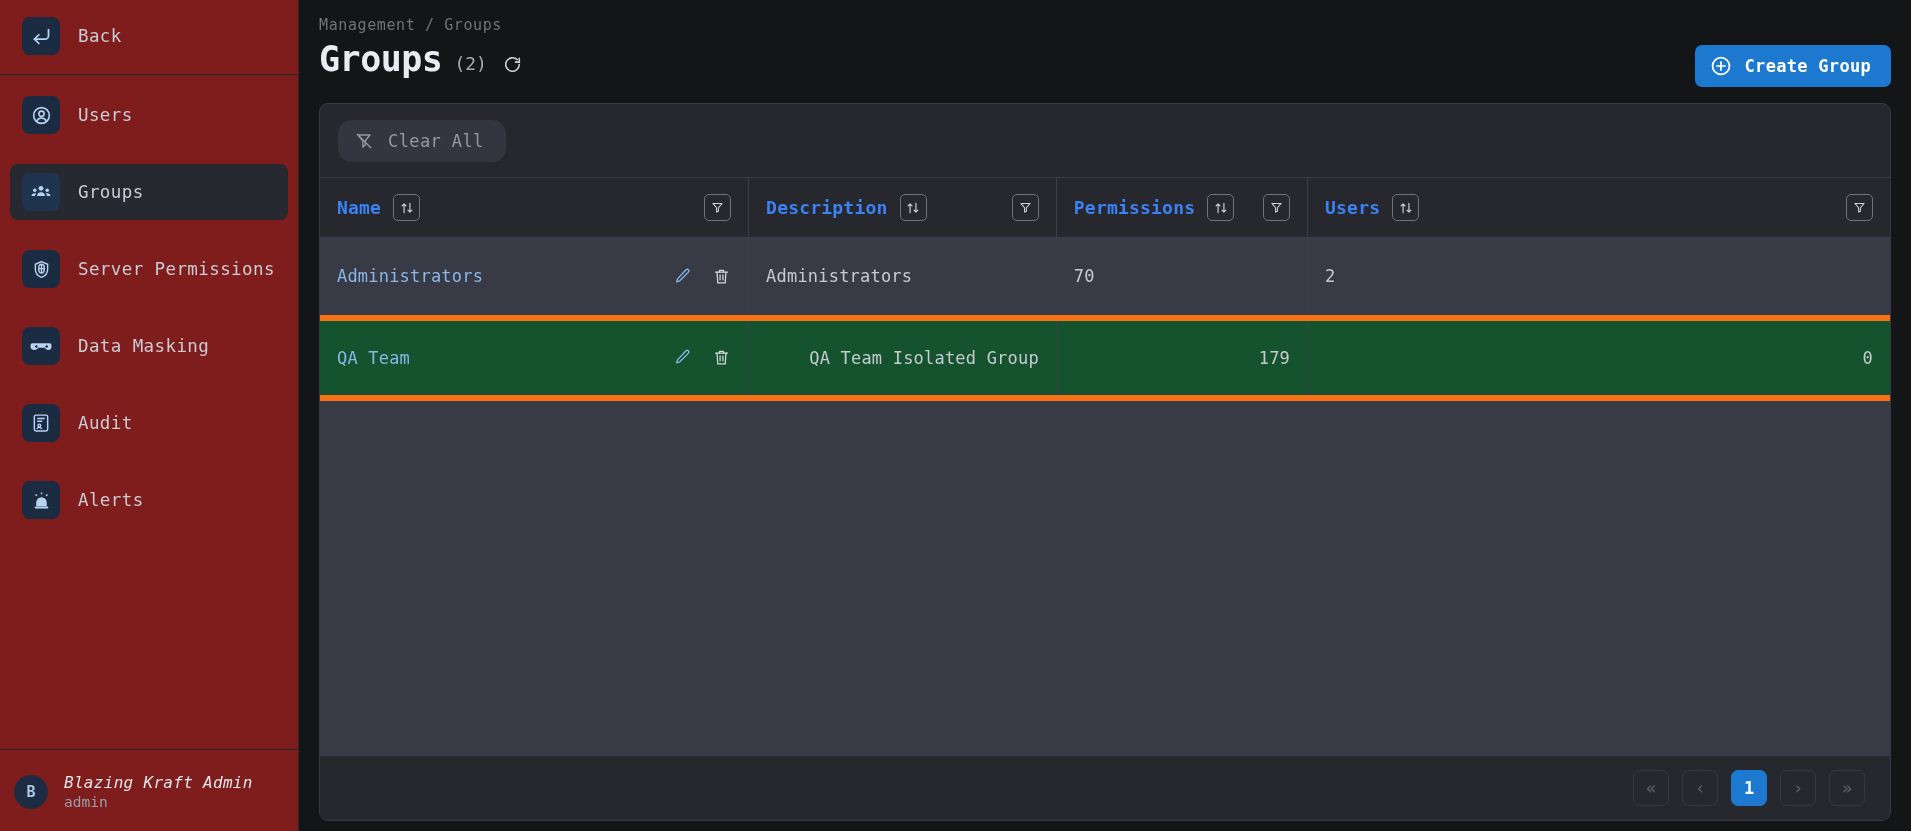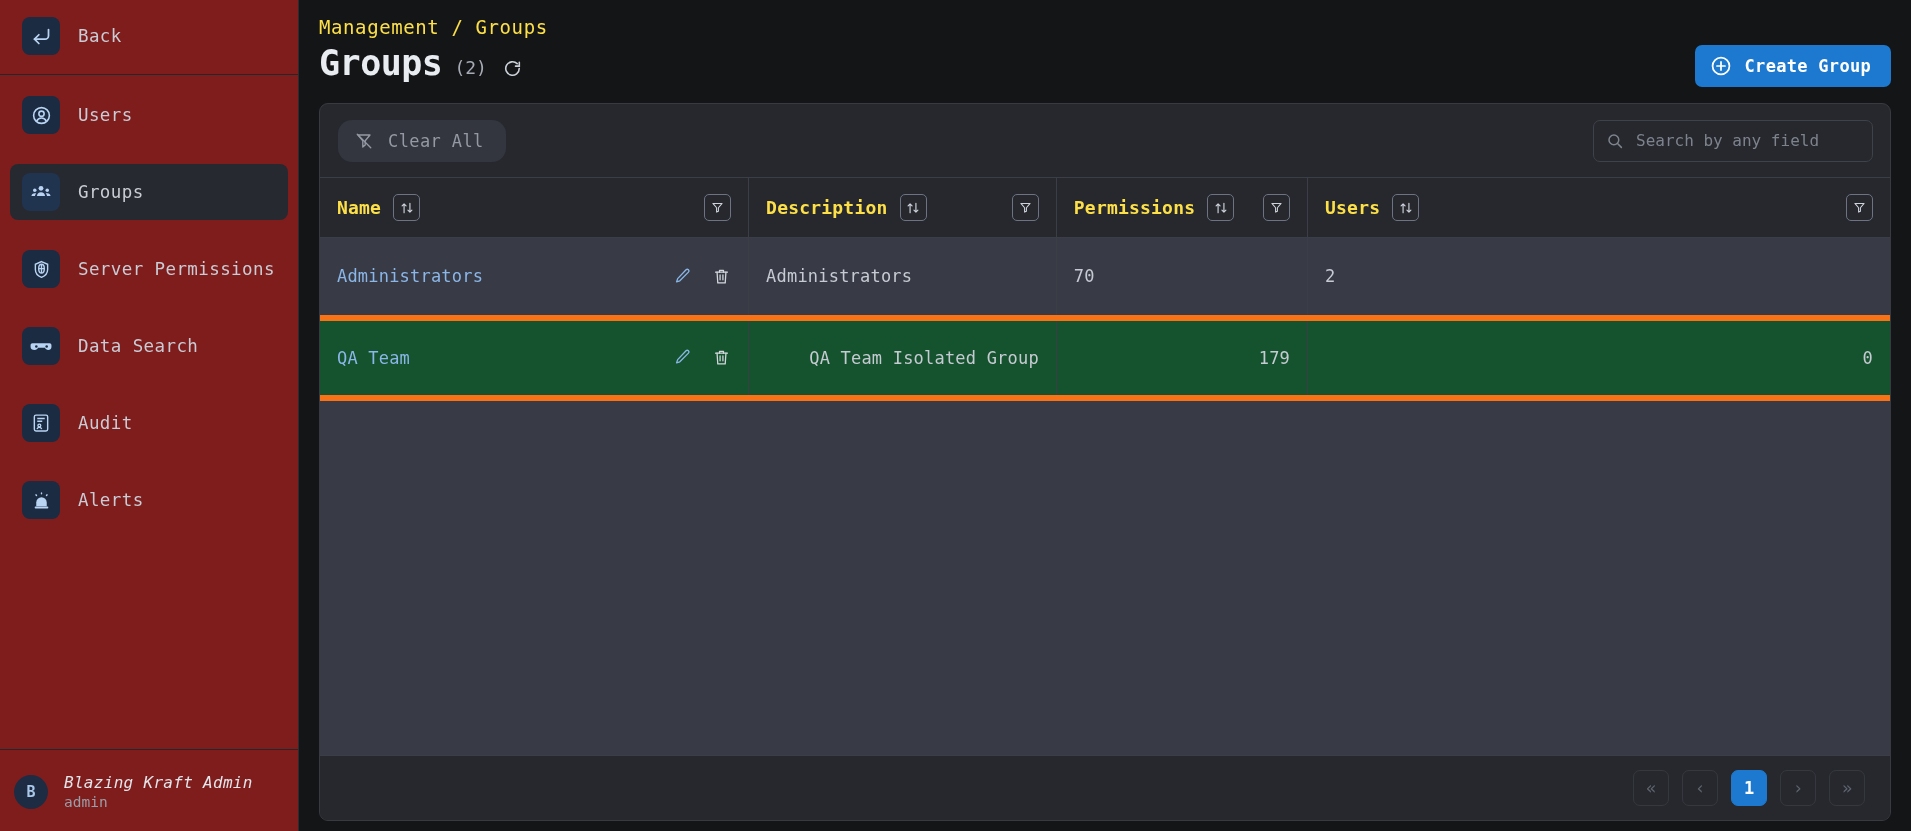--- a/index.html
+++ b/index.html
@@ -53,21 +53,21 @@
     font-size: 15px; font-weight: bold;
   }
   .user-meta { display: flex; flex-direction: column; gap: 2px; }
   .user-name { font-size: 16px; font-style: italic; color: #e2e5ea; letter-spacing: .3px; }
   .user-sub  { font-size: 14.5px; color: #9a9ea8; }
 
   
   .main { flex: 1 1 auto; height: 831px; background: #141517; position: relative; }
   .page-head { padding: 10px 26px 0 20px; }
   .breadcrumb {
-    font-size: 19px; color: #fde047; letter-spacing: .6px;
+    font-size: 15px; color: #737373; letter-spacing: .6px;
     padding: 6px 0 2px 0;
   }
   .title-row { display: flex; align-items: flex-end; gap: 12px; padding-top: 6px; }
   .page-title {
     font-size: 35px; font-weight: bold; color: #e9ecf1;
     letter-spacing: -.5px; line-height: 1;
   }
   .title-count { font-size: 18px; color: #a7abb5; padding-bottom: 3px; }
   .refresh-btn {
     margin-left: 4px; padding-bottom: 3px; color: #cdd1d9;
@@ -122,21 +122,21 @@
   table { width: 100%; border-collapse: collapse; table-layout: fixed; }
   thead tr { background: #26282e; }
   th {
     height: 60px; border-top: 1px solid #3b3e46; border-bottom: 1px solid #3b3e46;
     border-right: 1px solid #3b3e46;
     padding: 0 17px; text-align: left; vertical-align: middle;
   }
   th:last-child { border-right: none; }
   .th-inner { display: flex; align-items: center; justify-content: space-between; width: 100%; }
   .th-left { display: flex; align-items: center; gap: 12px; }
-  .th-label { font-size: 18px; font-weight: bold; color: #fde047; letter-spacing: .2px; }
+  .th-label { font-size: 18px; font-weight: bold; color: #3b82f6; letter-spacing: .2px; }
   .icon-btn {
     width: 27px; height: 27px; border: 1px solid #6d7382; border-radius: 5px;
     display: inline-flex; align-items: center; justify-content: center;
     color: #ced2da; background: transparent; cursor: pointer; flex: 0 0 27px;
   }
   tbody td {
     height: 80px; padding: 0 17px; vertical-align: middle;
     border-bottom: 6px solid #f97316; border-right: 1px solid #3b3e46;
     font-size: 17px; color: #c6cad2; letter-spacing: .2px;
   }
@@ -227,21 +227,21 @@
       </div>
 
       <div class="nav-item">
         <span class="nav-icon">
           <svg width="23" height="23" viewBox="0 0 24 24" fill="currentColor">
             <path d="M3.6 8.6h16.8c1.3 0 2 .9 2 2.2v1.6c0 1.9-1.5 3.2-3.4 3.2-1.6 0-2.9-.9-3.3-2.3h-7.4c-.4 1.4-1.7 2.3-3.3 2.3C2.1 15.6.6 14.3.6 12.4v-1.6c0-1.3.7-2.2 2-2.2z"></path>
             <circle cx="6.6" cy="12" r="1.35" fill="#1b2b42"></circle>
               <circle cx="17.4" cy="12" r="1.35" fill="#1b2b42"></circle>
           </svg>
         </span>
-        <span class="nav-label">Data Search</span>
+        <span class="nav-label">Data Masking</span>
       </div>
 
       <div class="nav-item">
         <span class="nav-icon">
           <svg width="20" height="20" viewBox="0 0 24 24" fill="none" stroke="currentColor" stroke-width="1.7">
             <rect x="4" y="2.5" width="16" height="19" rx="2"></rect>
             <path d="M7.5 6.5h9M7.5 9.8h6"></path>
             <circle cx="10" cy="15" r="1.7"></circle>
               <path d="M7.2 19.3c.4-1.3 1.5-2.1 2.8-2.1s2.4.8 2.8 2.1"></path>
           </svg>
@@ -305,29 +305,20 @@
         <button class="clear-all">
           <span style="display:inline-flex">
             <svg width="18" height="18" viewBox="0 0 24 24" fill="none" stroke="currentColor" stroke-width="1.8" stroke-linecap="round" stroke-linejoin="round">
               <path d="M4 4h16l-6.4 7.6v5.6L10.4 20v-8.4z"></path>
                 <path d="M3 3l18 18"></path>
             </svg>
           </span>
           <span>Clear All</span>
         </button>
 
-        <div class="search-box">
-          <span style="display:inline-flex">
-            <svg width="18" height="18" viewBox="0 0 24 24" fill="none" stroke="currentColor" stroke-width="2" stroke-linecap="round">
-              <circle cx="10.5" cy="10.5" r="6.5"></circle>
-                <path d="M15.4 15.4 20.5 20.5"></path>
-            </svg>
-          </span>
-          <input type="text" placeholder="Search by any field" style="">
-        </div>
       </div>
 
       <div class="table-wrap">
         <table>
           <colgroup>
             <col style="width:27.3%">
               <col style="width:19.6%">
               <col style="width:16.0%">
               <col style="width:37.1%">
           </colgroup>

